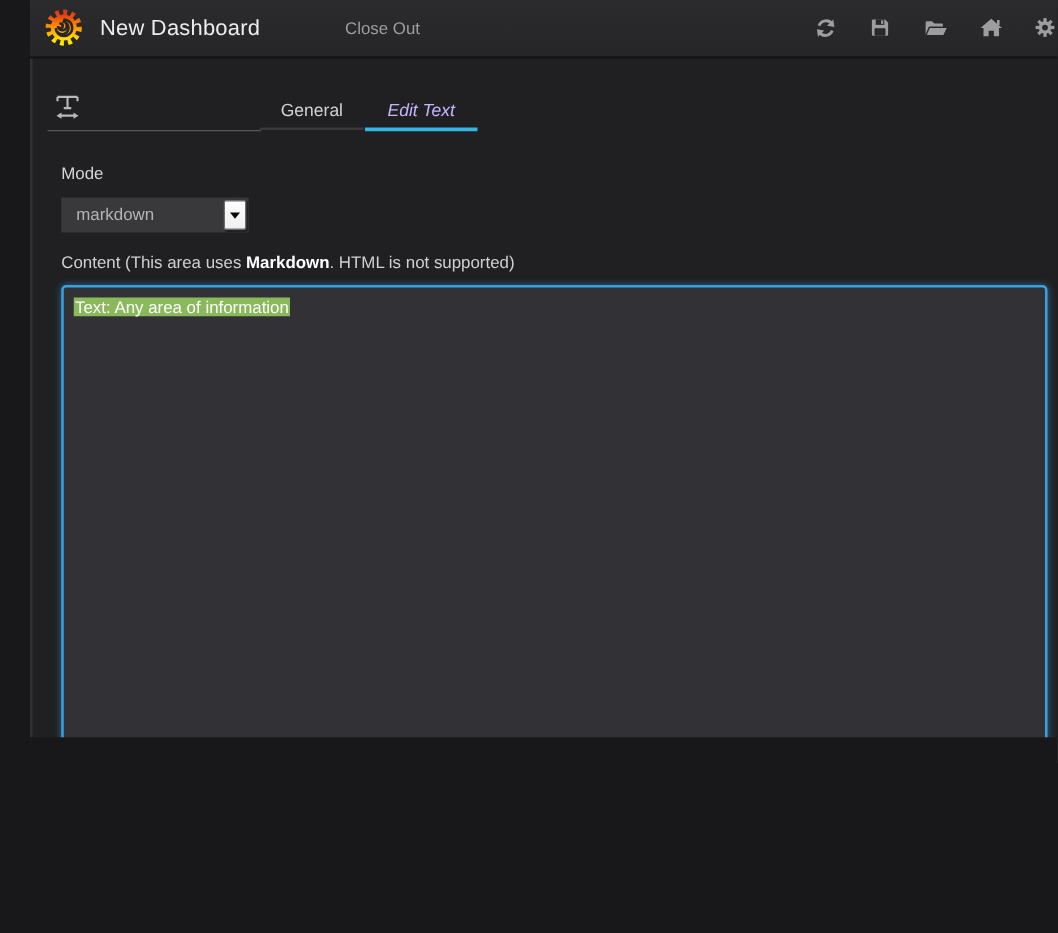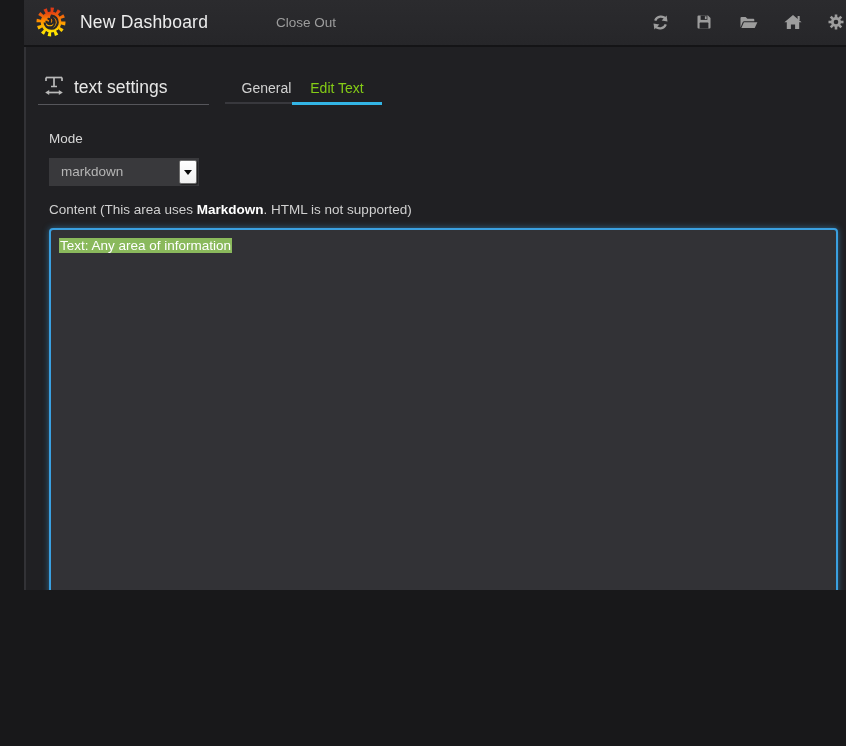--- a/index.html
+++ b/index.html
@@ -32,22 +32,22 @@
   .left-strip{position:absolute;left:0;top:47px;width:2px;height:699px;background:#323236;}
   .bottom-band{position:absolute;left:0;top:737px;width:846px;height:6px;background:#29292c;}
   .bottom-edge{position:absolute;left:0;top:743px;width:846px;height:3px;background:#101012;}
   
   .hdr-icon{position:absolute;left:18px;top:73px;width:24px;height:24px;}
   .panel-title{position:absolute;left:50px;top:72px;height:30px;line-height:30px;
     font-size:17.5px;color:#e6e6e6;}
   .title-underline{position:absolute;left:14px;top:104px;width:171px;height:1px;background:#56565b;}
   .tab{position:absolute;top:75px;height:27px;line-height:27px;text-align:center;
     font-size:14px;cursor:pointer;}
-  .tab-general{left:201px;width:83px;color:#d2d2d2;border-bottom:2px solid #38383d;}
-  .tab-edit{left:268px;width:90px;color:#84cc16;border-bottom:3px solid #33b5e5;}
+  .tab-general{left:184px;width:83px;color:#d2d2d2;border-bottom:2px solid #38383d;}
+  .tab-edit{left:268px;width:90px;color:#c4b5fd;border-bottom:3px solid #33b5e5;font-style:italic;}
   
   .mode-label{position:absolute;left:25px;top:131px;font-size:13.5px;color:#d6d6d6;}
   .mode-select{position:absolute;left:25px;top:158px;width:150px;height:28px;
     background:#39393c;cursor:pointer;}
   .mode-select .value{position:absolute;left:12px;top:0;height:28px;line-height:28px;
     font-size:13.5px;color:#b5b5b5;}
   .select-btn{position:absolute;right:2px;top:2px;bottom:2px;width:16px;
     background:linear-gradient(#ffffff,#efefef);border:1px solid #6e6e6e;border-radius:2px;
     box-shadow:1px 1px 1px rgba(0,0,0,.45);}
   .select-btn::after{content:"";position:absolute;left:50%;top:50%;margin:-2px 0 0 -4px;
@@ -137,21 +137,20 @@
   <svg class="hdr-icon" viewBox="0 0 24 24">
     <g stroke="#b9b9b9" stroke-width="1.7" fill="none">
       <path d="M4 4.5 H20"></path>
       <path d="M4 4.5 V8 M20 4.5 V8"></path>
       <path d="M12 4.5 V13.5 M9 13.5 H15"></path>
       <path d="M6.5 19.5 H17.5"></path>
     </g>
     <polygon points="7.2,17 3.2,19.5 7.2,22" fill="#b9b9b9"></polygon>
     <polygon points="16.8,17 20.8,19.5 16.8,22" fill="#b9b9b9"></polygon>
   </svg>
-  <div class="panel-title">text settings</div>
   <div class="title-underline"></div>
   <div class="tab tab-general">General</div>
   <div class="tab tab-edit">Edit Text</div>
 
   <div class="mode-label">Mode</div>
   <div class="mode-select">
     <span class="value">markdown</span>
     <span class="select-btn"></span>
   </div>
 

